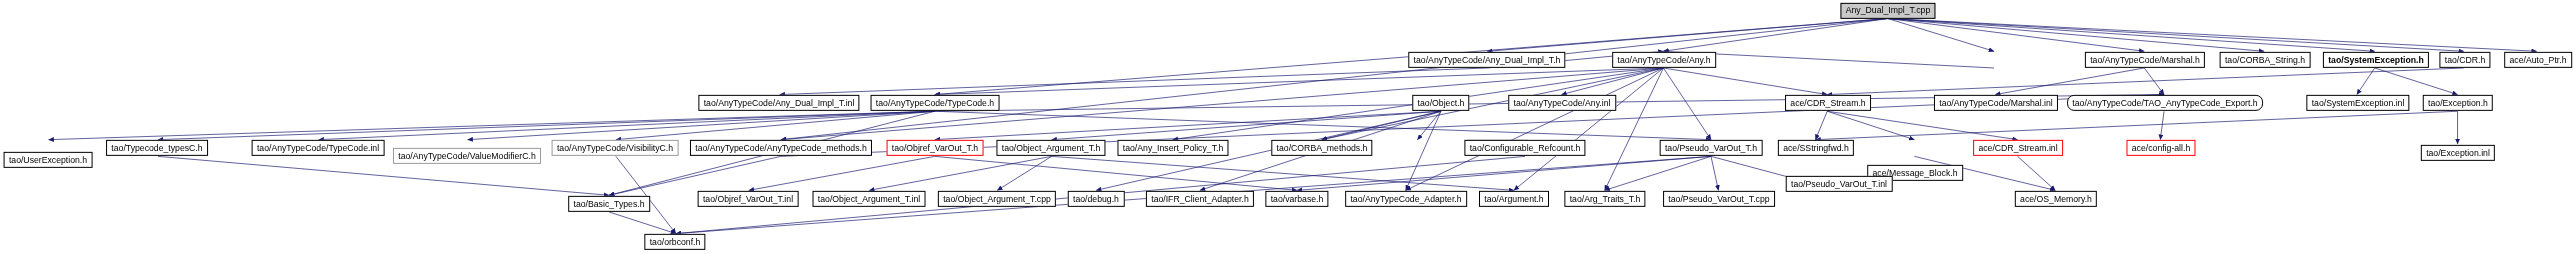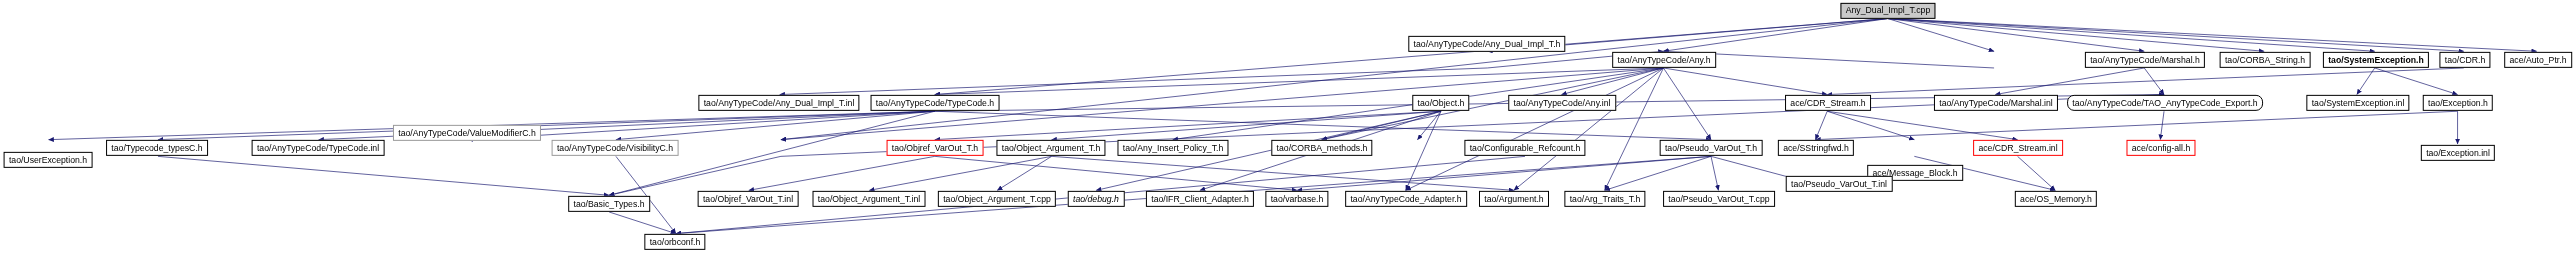--- a/index.html
+++ b/index.html
@@ -87,58 +87,59 @@
       <line x1="2767" y1="253" x2="2779" y2="308" class="edge" marker-end="url(#arrowhead)"></line>
       <line x1="2767" y1="253" x2="2973" y2="308" class="edge" marker-end="url(#arrowhead)"></line>
       <line x1="2767" y1="253" x2="1092" y2="378" class="edge" marker-end="url(#arrowhead)"></line>
       <line x1="3096" y1="253" x2="3324" y2="308" class="edge" marker-end="url(#arrowhead)"></line>
       <line x1="3263" y1="253" x2="3324" y2="308" class="edge" marker-end="url(#arrowhead)"></line>
       <line x1="984" y1="343" x2="1092" y2="378" class="edge" marker-end="url(#arrowhead)"></line>
       <line x1="995" y1="253" x2="1092" y2="378" class="edge" marker-end="url(#arrowhead)"></line>
     </svg>
 
 <div class="node root" style="left: 1888px; top: 10.5px;">Any_Dual_Impl_T.cpp</div>
-    <div class="node normal" style="left: 1487px; top: 44px;">tao/AnyTypeCode/Any_Dual_Impl_T.h</div>
+    <div class="node normal" style="left: 1487px; top: 60px;">tao/AnyTypeCode/Any_Dual_Impl_T.h</div>
     <div class="node normal" style="left: 1664px; top: 60px;">tao/AnyTypeCode/Any.h</div>
     <div class="node normal" style="left: 2145px; top: 60px;">tao/AnyTypeCode/Marshal.h</div>
     <div class="node normal" style="left: 2265px; top: 60px;">tao/CORBA_String.h</div>
     <div class="node normal" style="left: 2376px; top: 60px; font-weight: bold;">tao/SystemException.h</div>
     <div class="node normal" style="left: 2465px; top: 60px;">tao/CDR.h</div>
     <div class="node normal" style="left: 2538px; top: 60px;">ace/Auto_Ptr.h</div>
     <div class="node normal" style="left: 779px; top: 103px;">tao/AnyTypeCode/Any_Dual_Impl_T.inl</div>
     <div class="node normal" style="left: 935px; top: 103px;">tao/AnyTypeCode/TypeCode.h</div>
     <div class="node normal" style="left: 1441px; top: 103px;">tao/Object.h</div>
     <div class="node normal" style="left: 1562px; top: 103px;">tao/AnyTypeCode/Any.inl</div>
     <div class="node normal" style="left: 1828px; top: 103px;">ace/CDR_Stream.h</div>
     <div class="node normal" style="left: 1996px; top: 103px;">tao/AnyTypeCode/Marshal.inl</div>
     <div class="node normal" style="left: 2165px; top: 103px; border-radius: 7px;">tao/AnyTypeCode/TAO_AnyTypeCode_Export.h</div>
     <div class="node normal" style="left: 2358px; top: 103px;">tao/SystemException.inl</div>
     <div class="node normal" style="left: 2458px; top: 103px;">tao/Exception.h</div>
     <div class="node normal" style="left: 48px; top: 160px;">tao/UserException.h</div>
     <div class="node normal" style="left: 157px; top: 148px;">tao/Typecode_typesC.h</div>
     <div class="node normal" style="left: 318px; top: 148px;">tao/AnyTypeCode/TypeCode.inl</div>
-    <div class="node grayborder" style="left: 467px; top: 133px;">tao/AnyTypeCode/ValueModifierC.h</div>
+    <div class="node grayborder" style="left: 467px; top: 156px;">tao/AnyTypeCode/ValueModifierC.h</div>
     <div class="node grayborder" style="left: 615px; top: 148px;">tao/AnyTypeCode/VisibilityC.h</div>
+    <div class="node normal" style="left: 781px; top: 148px;">tao/AnyTypeCode/AnyTypeCode_methods.h</div>
     <div class="node red" style="left: 935px; top: 148px;">tao/Objref_VarOut_T.h</div>
     <div class="node normal" style="left: 1051px; top: 148px; text-align: right;">tao/Object_Argument_T.h</div>
     <div class="node normal" style="left: 1173px; top: 148px;">tao/Any_Insert_Policy_T.h</div>
     <div class="node normal" style="left: 1322px; top: 148px;">tao/CORBA_methods.h</div>
     <div class="node normal" style="left: 1498px; top: 148px;">tao/Object.inl</div>
     <div class="node normal" style="left: 1525px; top: 148px;">tao/Configurable_Refcount.h</div>
     <div class="node normal" style="left: 1711px; top: 148px;">tao/Pseudo_VarOut_T.h</div>
     <div class="node normal" style="left: 1816px; top: 148px;">ace/SStringfwd.h</div>
     <div class="node normal" style="left: 1915px; top: 156px; margin-top: 17px;">ace/Message_Block.h</div>
     <div class="node red" style="left: 2018px; top: 148px;">ace/CDR_Stream.inl</div>
     <div class="node red" style="left: 2161px; top: 148px;">ace/config-all.h</div>
     <div class="node normal" style="left: 2458px; top: 153px;">tao/Exception.inl</div>
     <div class="node normal" style="left: 609px; top: 204px;">tao/Basic_Types.h</div>
     <div class="node normal" style="left: 748px; top: 199px;">tao/Objref_VarOut_T.inl</div>
     <div class="node normal" style="left: 869px; top: 199px;">tao/Object_Argument_T.inl</div>
     <div class="node normal" style="left: 997px; top: 199px;">tao/Object_Argument_T.cpp</div>
-    <div class="node normal" style="left: 1096px; top: 199px; font-style: italic;">tao/debug.h</div>
+    <div class="node normal" style="left: 1096px; top: 199px;">tao/debug.h</div>
     <div class="node normal" style="left: 1200px; top: 199px;">tao/IFR_Client_Adapter.h</div>
     <div class="node normal" style="left: 1297px; top: 199px;">tao/varbase.h</div>
     <div class="node normal" style="left: 1406px; top: 199px;">tao/AnyTypeCode_Adapter.h</div>
     <div class="node normal" style="left: 1514px; top: 199px;">tao/Argument.h</div>
     <div class="node normal" style="left: 1605px; top: 199px;">tao/Arg_Traits_T.h</div>
     <div class="node normal" style="left: 1719px; top: 199px;">tao/Pseudo_VarOut_T.cpp</div>
     <div class="node normal" style="left: 1839px; top: 184px;">tao/Pseudo_VarOut_T.inl</div>
     <div class="node normal" style="left: 2056px; top: 199px;">ace/OS_Memory.h</div>
     <div class="node normal" style="left: 675px; top: 242px;">tao/orbconf.h</div>
   </div>

